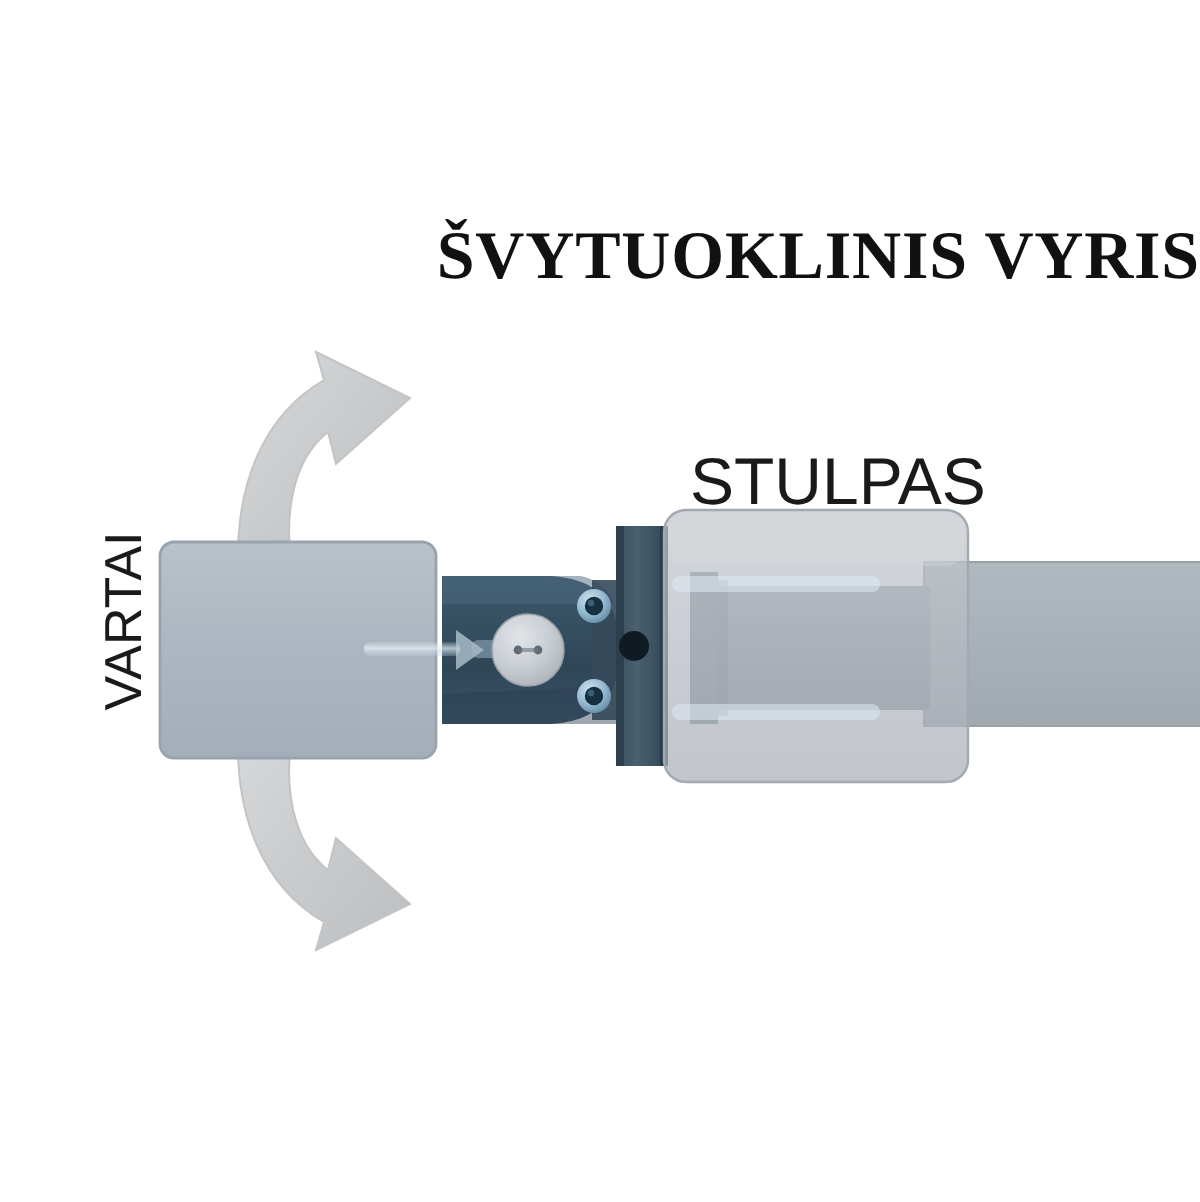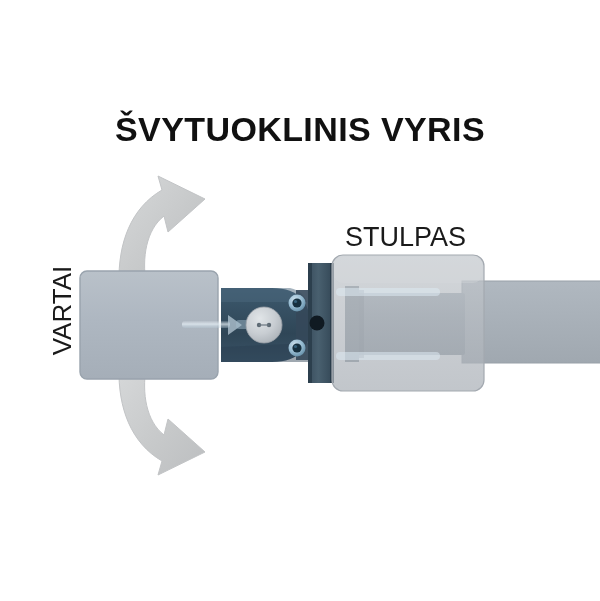--- a/index.html
+++ b/index.html
@@ -7,31 +7,32 @@
     width:600px;height:601px;
     background:#ffffff;
     font-family:"Liberation Sans", sans-serif;
     overflow:hidden;
     position:relative;
   }
   #stage{position:absolute;left:0;top:0;width:600px;height:601px;}
   #title{
     position:absolute;
     left:0;top:110px;width:600px;
-    text-align:center;
+    text-align:right;
     font-size:34px;
     font-weight:bold;
     letter-spacing:0.4px;
     color:#111111;
     white-space:nowrap;
+    font-family:Liberation Serif, serif;
   }
   #label-stulpas{
     position:absolute;
     left:345px;top:222px;
-    font-size:27px;
+    font-size:33px;
     font-weight:normal;
     color:#1a1a1a;
     white-space:nowrap;
   }
   #label-vartai{
     position:absolute;
     left:12px;top:295px;
     width:100px;
     font-size:26px;
     font-weight:normal;

